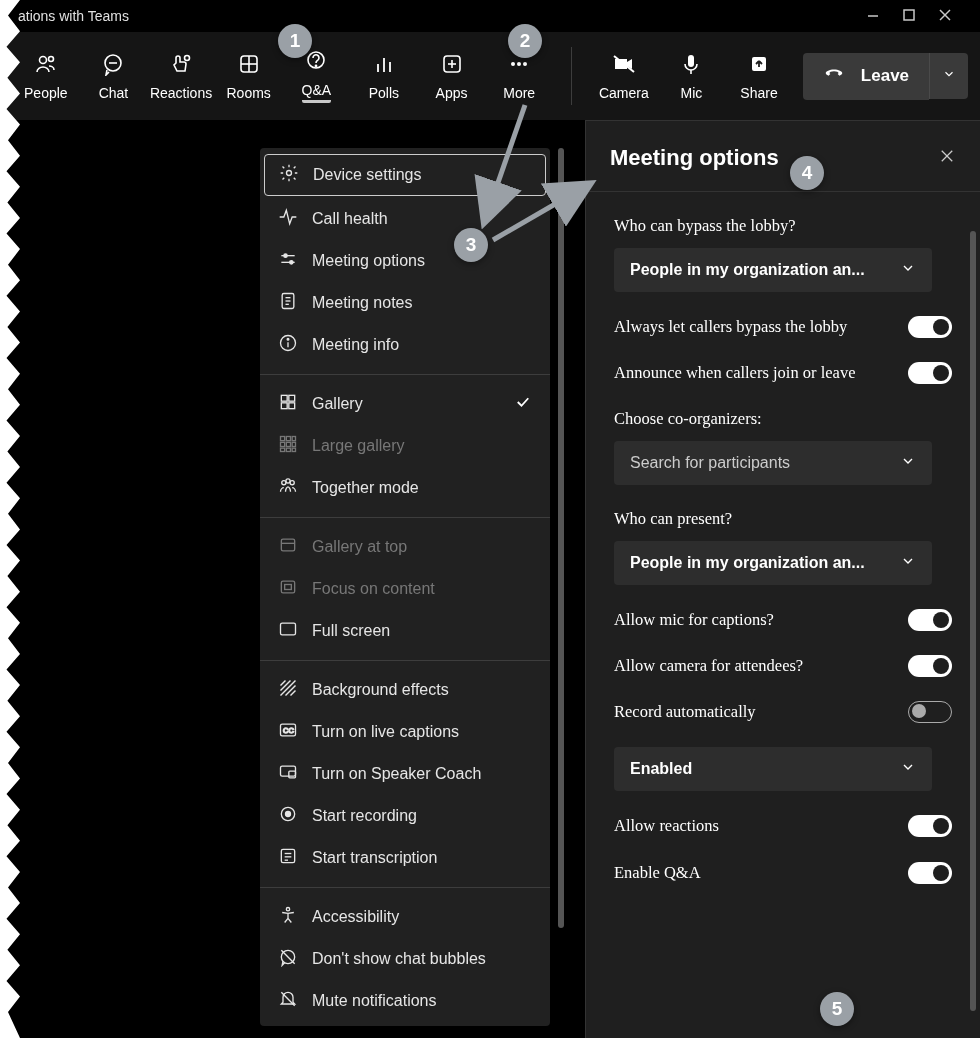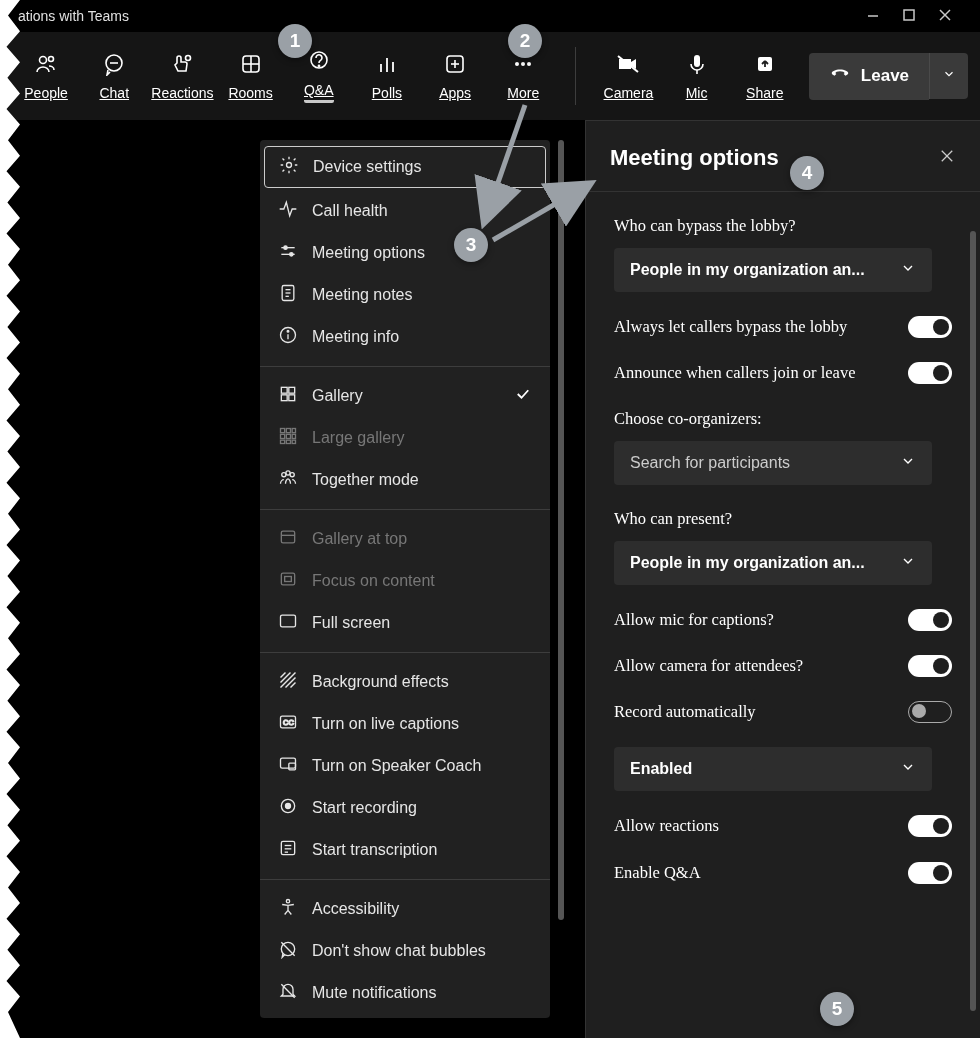--- a/index.html
+++ b/index.html
@@ -35,34 +35,33 @@
     width: 70px;
     display: flex;
     flex-direction: column;
     align-items: center;
     justify-content: center;
     gap: 6px;
     color: #fff;
     font-size: 14px;
     cursor: pointer;
     padding: 8px 0;
-    text-decoration: underline;
   }
   .tool-item svg { width: 24px; height: 24px; }
   .tool-active { border-bottom: 3px solid #c9c9c9; border-radius: 2px; }
   .vsep { width: 1px; height: 58px; background: #3d3d3d; margin: 0 18px; }
 
   .leave-group { margin-left: 10px; display: flex; align-items: center; }
   .leave-btn {
     background: #3a3a3a;
     border-radius: 4px 0 0 4px;
     padding: 10px 20px;
     display: flex;
     align-items: center;
-    gap: 10px;
+    gap: 16px;
     font-size: 17px;
     font-weight: 600;
     cursor: pointer;
   }
   .leave-caret {
     background: #3a3a3a;
     border-left: 1px solid #4a4a4a;
     border-radius: 0 4px 4px 0;
     padding: 14px 12px;
     cursor: pointer;
@@ -85,21 +84,21 @@
     bottom: 0;
     width: 30px;
     background: #fff;
     clip-path: polygon(0 0, 100% 0, 60% 1.5%, 100% 3%, 55% 4.5%, 100% 6%, 58% 7.5%, 100% 9%, 55% 10.5%, 100% 12%, 60% 13.5%, 100% 15%, 55% 16.5%, 100% 18%, 58% 19.5%, 100% 21%, 55% 22.5%, 100% 24%, 60% 25.5%, 100% 27%, 55% 28.5%, 100% 30%, 58% 31.5%, 100% 33%, 55% 34.5%, 100% 36%, 60% 37.5%, 100% 39%, 55% 40.5%, 100% 42%, 58% 43.5%, 100% 45%, 55% 46.5%, 100% 48%, 60% 49.5%, 100% 51%, 55% 52.5%, 100% 54%, 58% 55.5%, 100% 57%, 55% 58.5%, 100% 60%, 60% 61.5%, 100% 63%, 55% 64.5%, 100% 66%, 58% 67.5%, 100% 69%, 55% 70.5%, 100% 72%, 60% 73.5%, 100% 75%, 55% 76.5%, 100% 78%, 58% 79.5%, 100% 81%, 55% 82.5%, 100% 84%, 60% 85.5%, 100% 87%, 55% 88.5%, 100% 90%, 58% 91.5%, 100% 93%, 55% 94.5%, 100% 96%, 60% 97.5%, 100% 100%, 0 100%);
     z-index: 50;
   }
 
   .menu {
     position: absolute;
     left: 260px;
-    top: 140px;
+    top: 148px;
     width: 290px;
     background: #212121;
     border-radius: 4px;
     box-shadow: 0 8px 24px rgba(0,0,0,.6);
     padding: 4px 0;
   }
   .menu-item {
     display: flex;
     align-items: center;
     gap: 14px;

